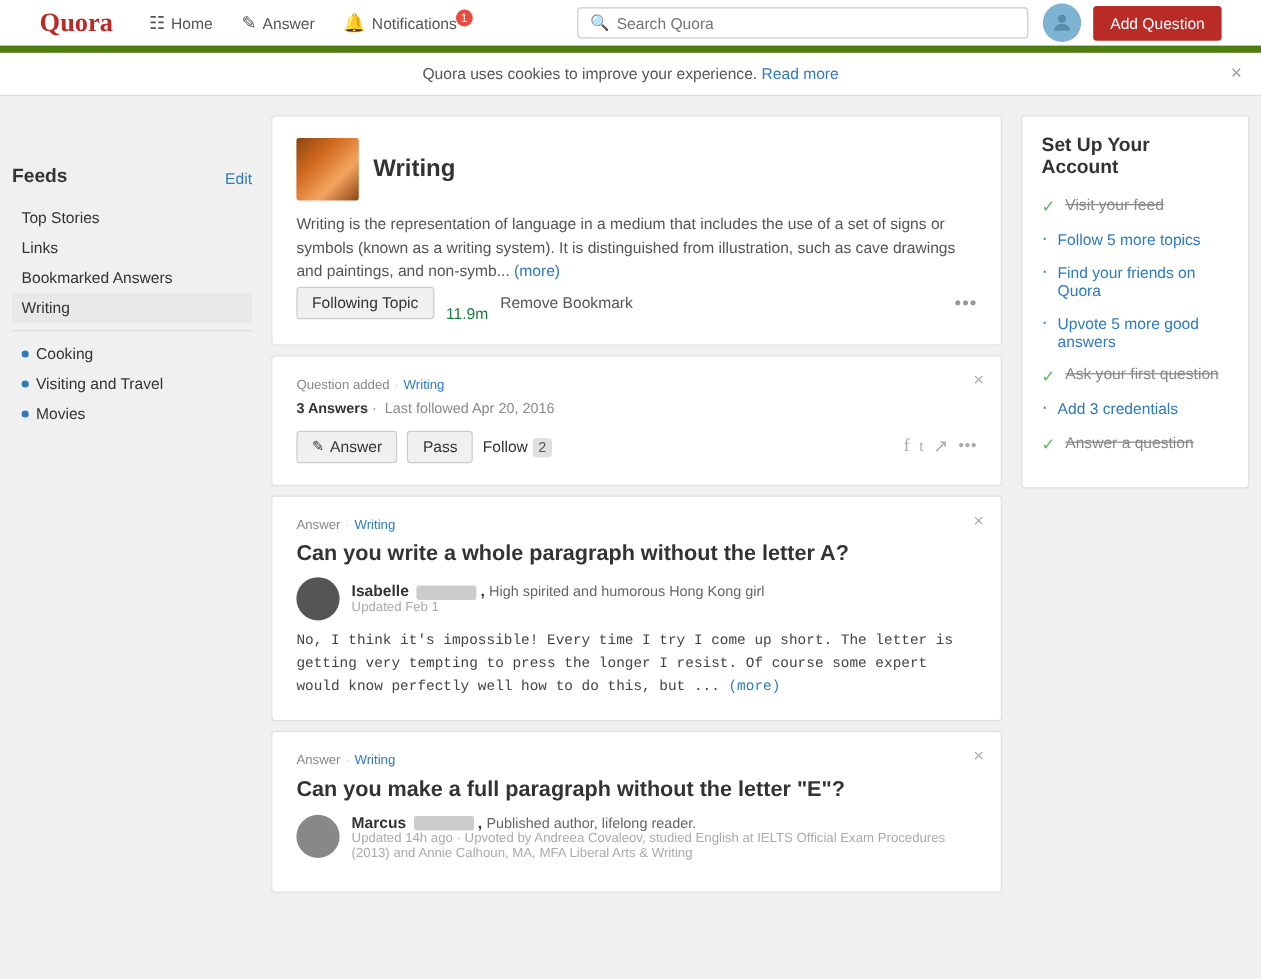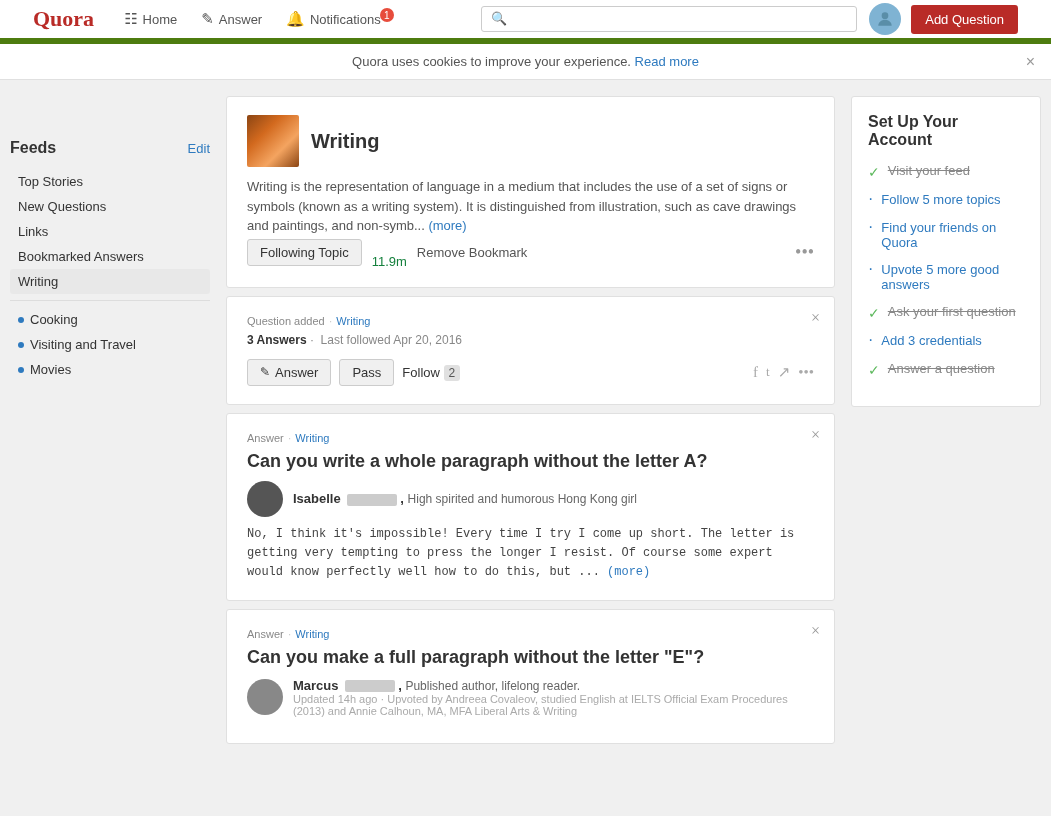--- a/index.html
+++ b/index.html
@@ -453,20 +453,21 @@
       <span>Answer</span>
     </a>
     <a class="nav-item" style="position:relative;">
       <span class="nav-icon">🔔</span>
       <span>Notifications</span>
       <span class="notif-badge">1</span>
     </a>
   </div>
   <div class="search-bar">
     <span class="search-icon">🔍</span>
+    <input type="text" placeholder="Search Quora" style="">
   </div>
   <div class="avatar-btn">
     <svg viewBox="0 0 24 24" fill="#5a8ea8">
         <circle cx="12" cy="8" r="4"></circle>
         <path d="M4 20c0-4 3.6-7 8-7s8 3 8 7"></path>
       </svg>
   </div>
   <button class="add-question-btn">Add Question</button>
 </nav>
 
@@ -479,23 +480,20 @@
 <div class="main-layout">
 
   <aside class="sidebar">
     <div class="sidebar-header">
       <span class="sidebar-title">Feeds</span>
       <span class="sidebar-edit">Edit</span>
     </div>
     <ul class="sidebar-list">
       <li>
         <span>Top Stories</span>
-      </li>
-      <li>
-        <span>New Questions</span>
       </li>
       <li>
         <span>Links</span>
       </li>
       <li>
         <span>Bookmarked Answers</span>
       </li>
       <li class="active">
         <span>Writing</span>
       </li>
@@ -574,20 +572,21 @@
       </div>
       <div class="question-title">Can you write a whole paragraph without the letter A?</div>
       <div class="answer-author">
         <div class="answer-avatar"></div>
         <div>
           <div class="author-name">
             <span>Isabelle</span>
             <span class="author-blurred"></span>,
             <span style="font-weight:normal;font-size:12px;color:#666;">High spirited and humorous Hong Kong girl</span>
           </div>
+          <div class="author-updated">Updated Feb 1</div>
         </div>
       </div>
       <p class="answer-text">
         <span>No, I think it's impossible! Every time I try I come up short. The letter is getting very tempting to press the longer I resist. Of course some expert would know perfectly well how to do this, but ...</span>&nbsp;<a>(more)</a>
       </p>
     </div>
 
     <div class="card">
       <span class="card-close">×</span>
       <div class="card-meta">

